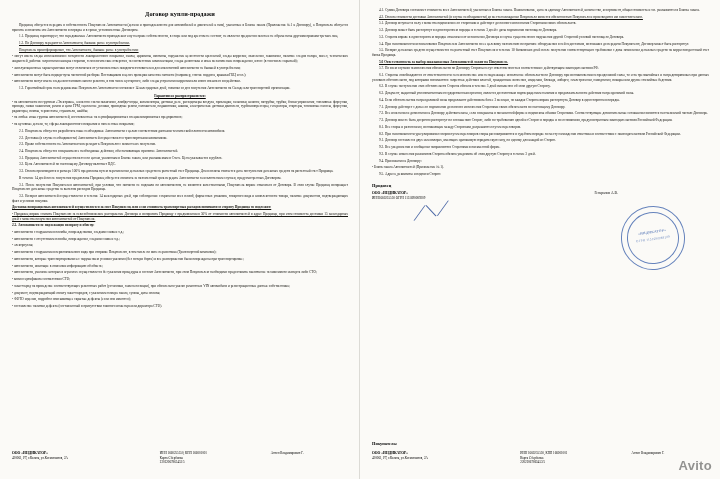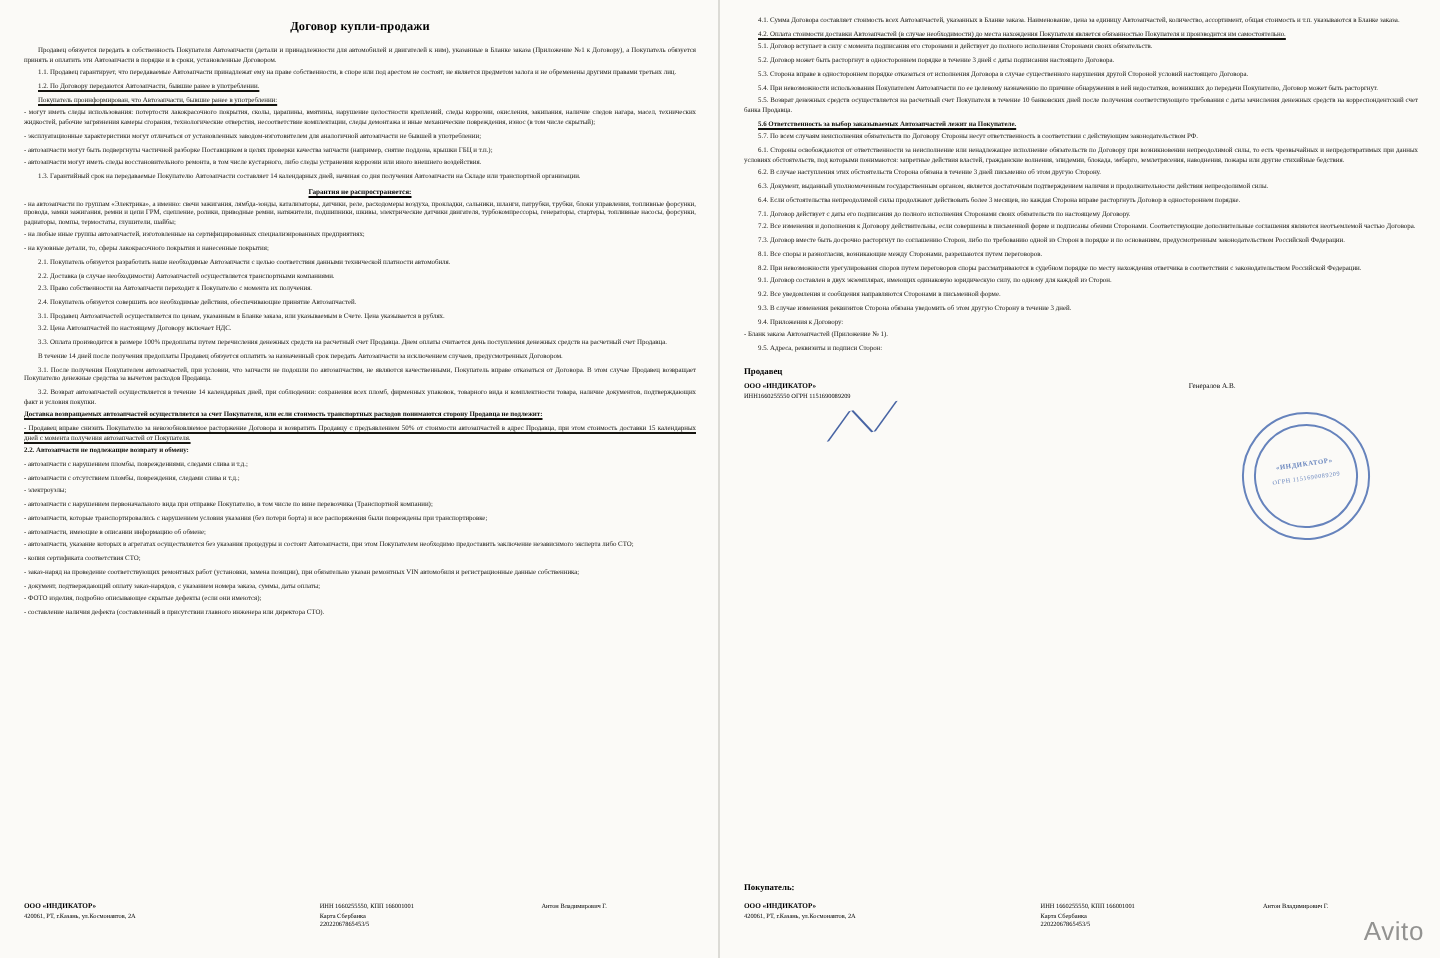--- a/index.html
+++ b/index.html
@@ -118,21 +118,21 @@
     font-style: italic;
     opacity: 0.8;
     transform: rotate(-12deg);
   }
 
   .watermark {
     position: absolute;
     right: 8px;
     bottom: 6px;
     font-size: 13px;
-    font-weight: normal;
+    font-weight: bold;
     color: rgba(60,60,60,0.55);
     letter-spacing: 0.3px;
     font-family: "Liberation Sans", sans-serif;
     margin-top: 28px;
   }
   .fine { font-size: 3.2px; }
 </style>
 </head>
 <body>
 

